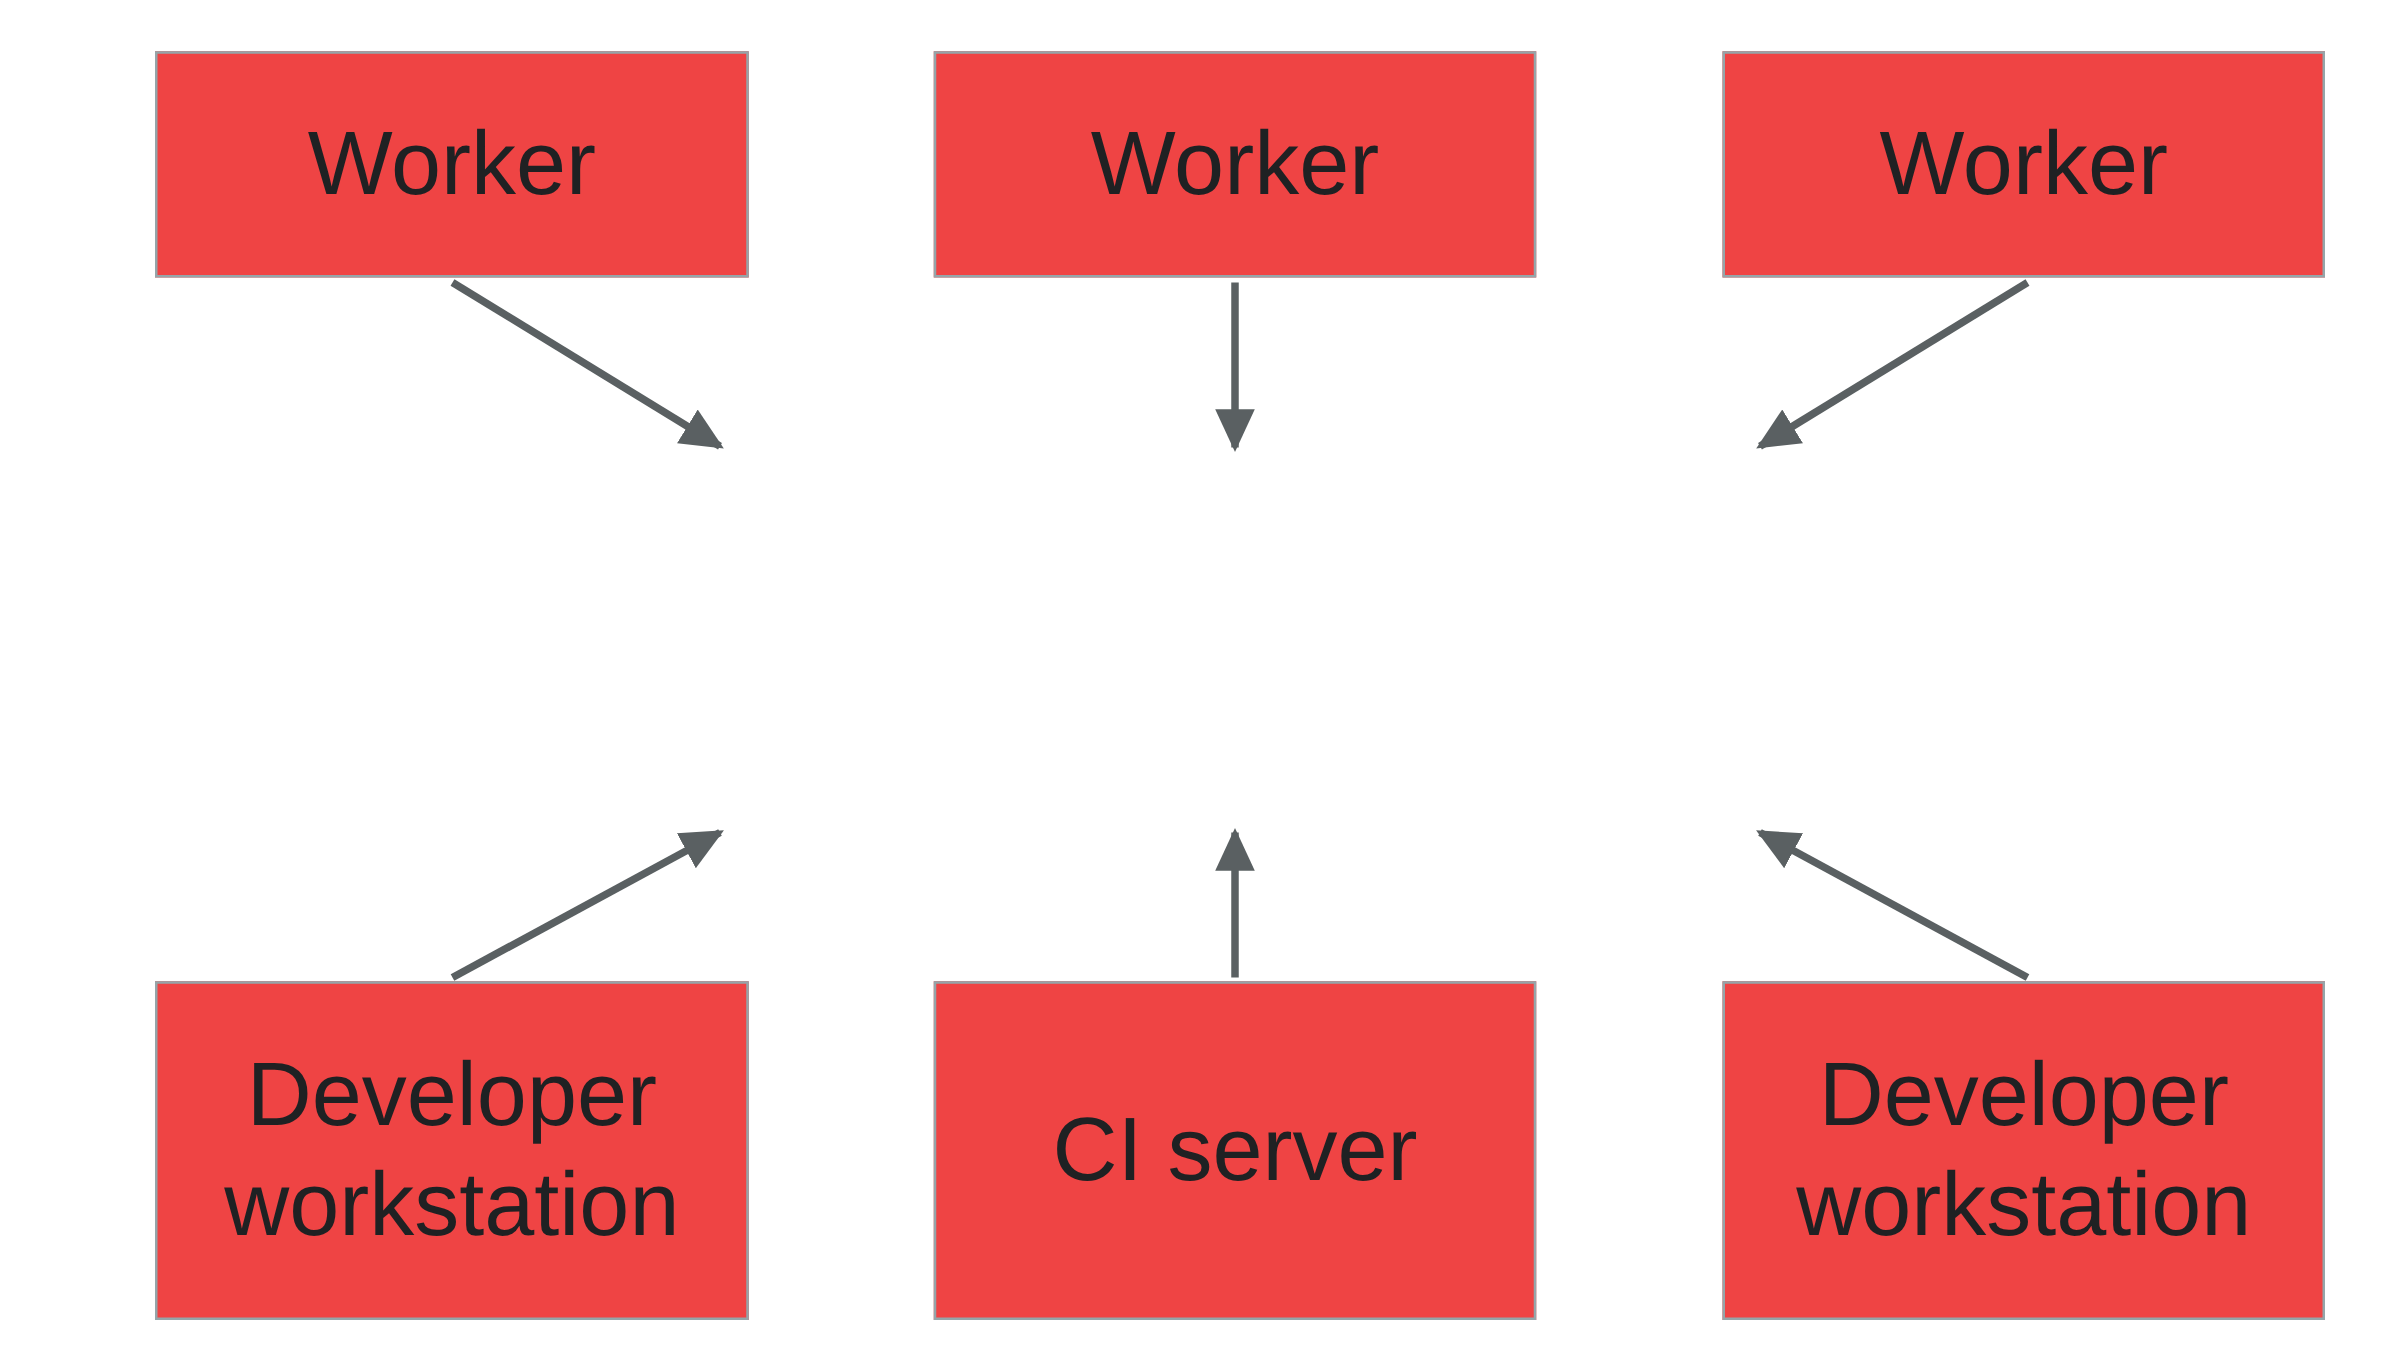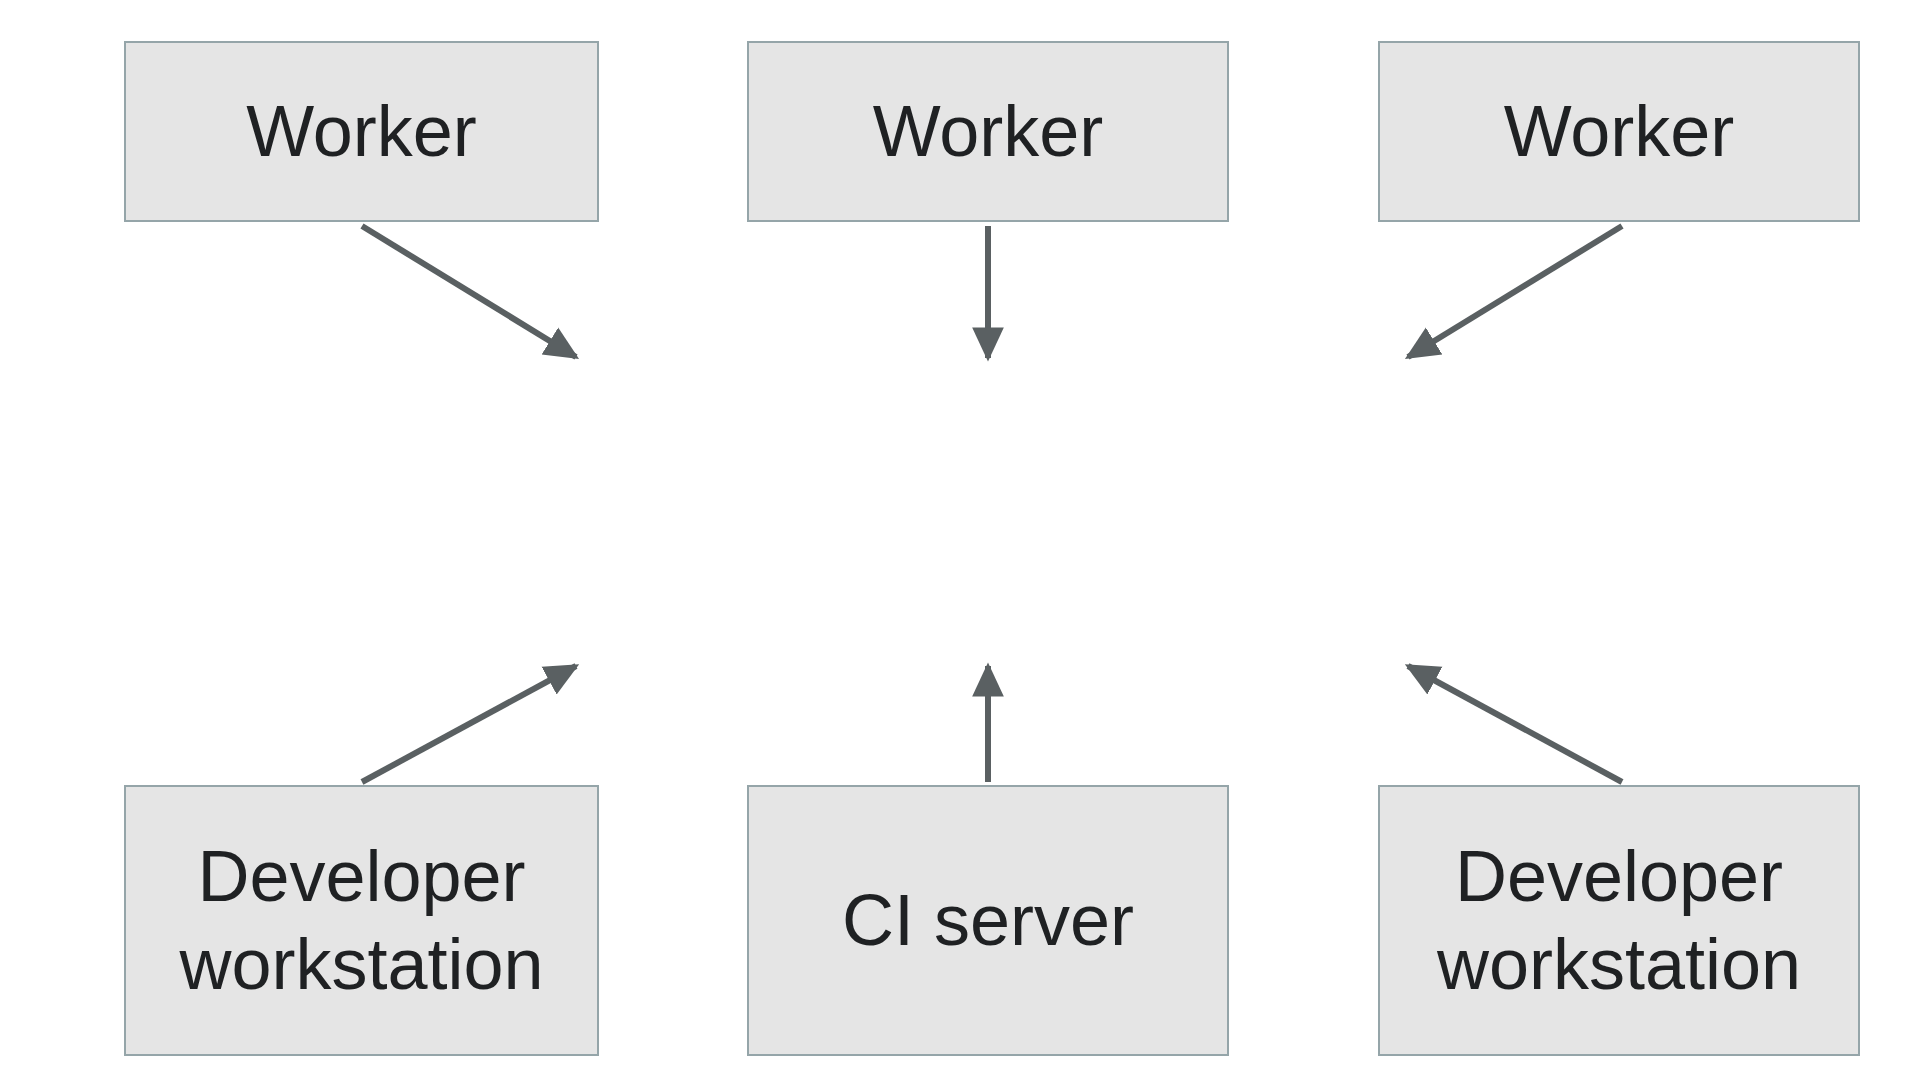--- a/index.html
+++ b/index.html
@@ -22,21 +22,21 @@
     pointer-events: none;
   }
   .edge {
     stroke: #5a6062;
     stroke-width: 6;
     marker-end: url(#arrowhead);
   }
   .node {
     position: absolute;
     box-sizing: border-box;
-    background: #e5e5e5;
+    background: #ef4444;
     border: 2px solid #95a5a9;
     display: flex;
     align-items: center;
     justify-content: center;
     text-align: center;
     color: #1f2123;
     font-size: 72px;
     line-height: 1.22;
     padding: 0 10px;
   }

